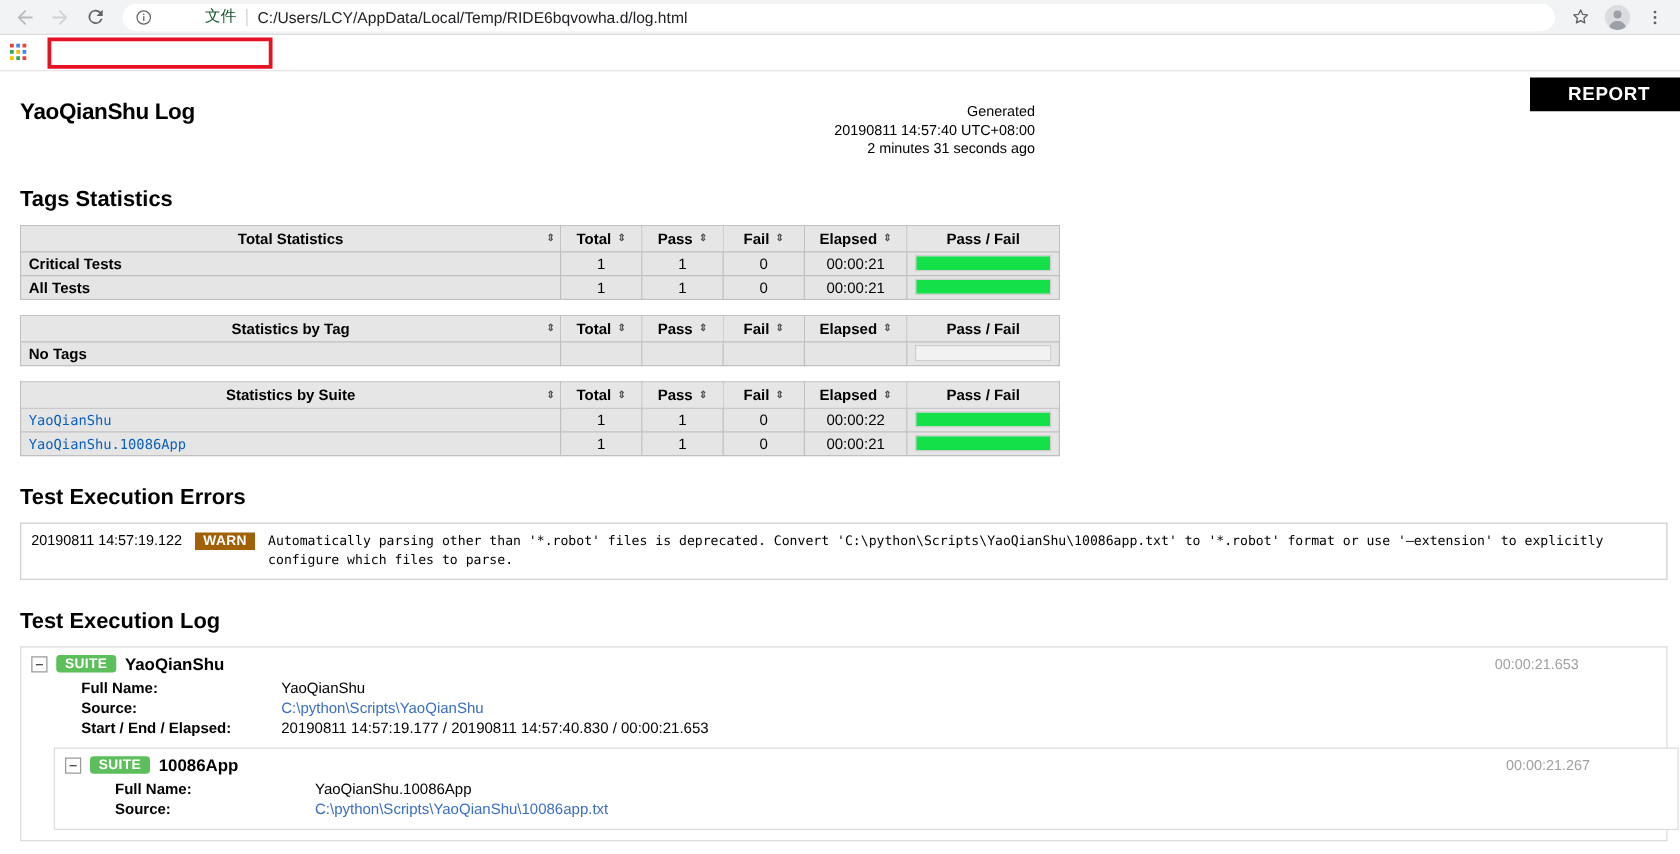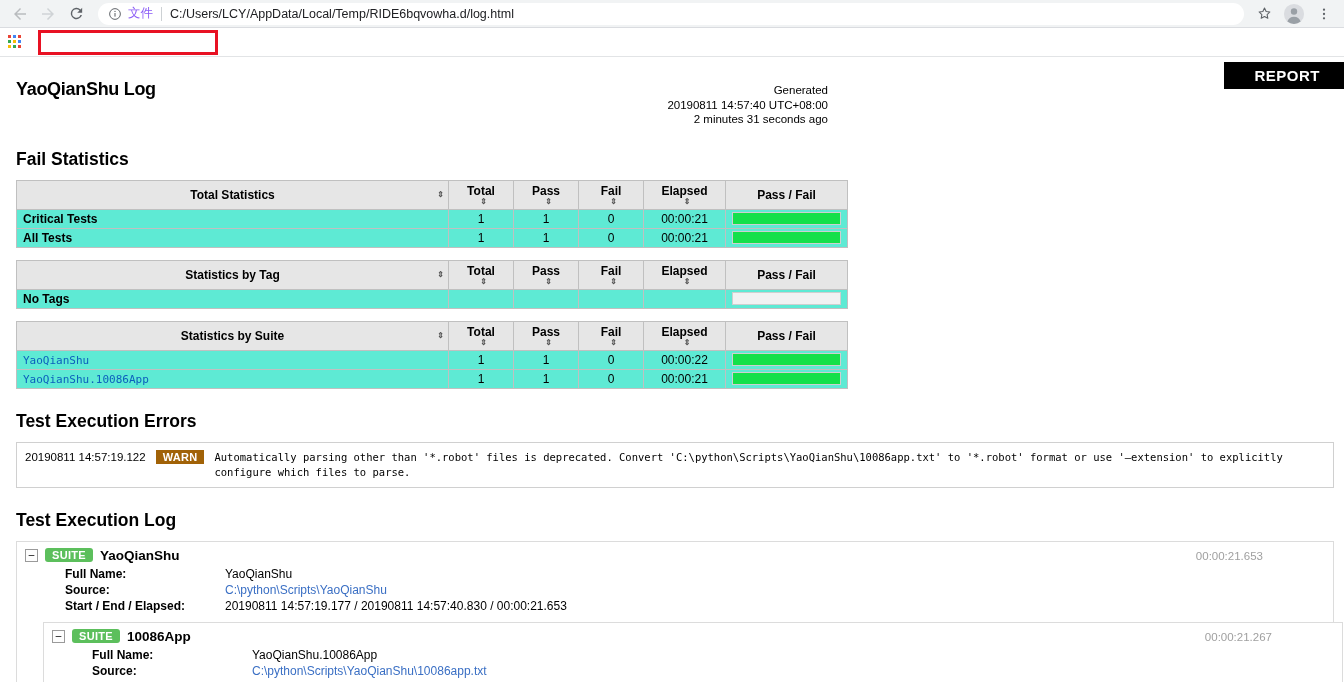--- a/index.html
+++ b/index.html
@@ -36,23 +36,24 @@
     border-radius: 11px;
     margin: 0 6px 0 8px;
     display: flex;
     align-items: center;
     padding: 0 10px;
     min-width: 0;
   }
   .info-icon { flex: 0 0 auto; margin-right: 6px; display:flex; }
   .omnibox-scheme {
     font-size: 12.5px;
-    color: #8b5cf6;
+    color: #14532d;
     white-space: nowrap;
     flex: 0 0 auto;
+    margin-left: 36px;
   }
   .omnibox-divider {
     width: 1px; height: 14px;
     background: #cdd1d4;
     margin: 0 8px;
     flex: 0 0 auto;
   }
   .omnibox-url {
     font-size: 12.5px;
     color: #202124;
@@ -156,21 +157,21 @@
     font-weight: bold;
     color: #000;
     height: 20px;
     position: relative;
   }
   table.stats td {
     border: 1px solid #c0c0c0;
     padding: 2px 6px;
     height: 19px;
     color: #000;
-    background: #5eead4;
+    background: #e5e5e5;
   }
   .col-name  { width: 432px; text-align: center; }
   .col-num   { width: 65px;  text-align: center; }
   .col-elap  { width: 82px;  text-align: center; }
   .col-bar   { width: 122px; text-align: center; }
   td.name-cell { text-align: left; font-weight: bold; padding-left: 4px; }
   td.num-cell  { text-align: center; }
   td.elap-cell { text-align: center; }
   td.bar-cell  { padding: 3px 4px; }
   a.suite-link {
@@ -181,21 +182,21 @@
     font-weight: normal;
   }
   .sort-arrow {
     display: inline-block;
     margin-left: 5px;
     font-size: 8px;
     color: #555;
     line-height: 1;
     vertical-align: middle;
   }
-  .th-inner { display:flex; align-items:center; justify-content:center;flex-direction:column; }
+  .th-inner { display:flex; align-items:center; justify-content:center; }
   .th-name-inner { display:flex; align-items:center; justify-content:center; position:relative; }
   .th-name-inner .sort-arrow { position:absolute; right: -2px; }
 
   .passbar {
     height: 13px;
     border: 1px solid #cfcfcf;
     background: #f2f2f2;
     overflow: hidden;
     display: flex;
   }
@@ -381,21 +382,21 @@
 
   <div class="doc-header">
     <h1 class="doc-title">YaoQianShu Log</h1>
     <div class="generated">
       <div>Generated</div>
       <div>20190811 14:57:40 UTC+08:00</div>
       <div>2 minutes 31 seconds ago</div>
     </div>
   </div>
 
-  <h2 class="section">Fail Statistics</h2>
+  <h2 class="section">Tags Statistics</h2>
   <div id="stats-tables-host">
       <table class="stats">
         <thead>
           <tr>
             <th class="col-name">
               <span class="th-name-inner">
                 <span>Total Statistics</span>
                 <span class="sort-arrow">⇕</span>
               </span>
             </th>

